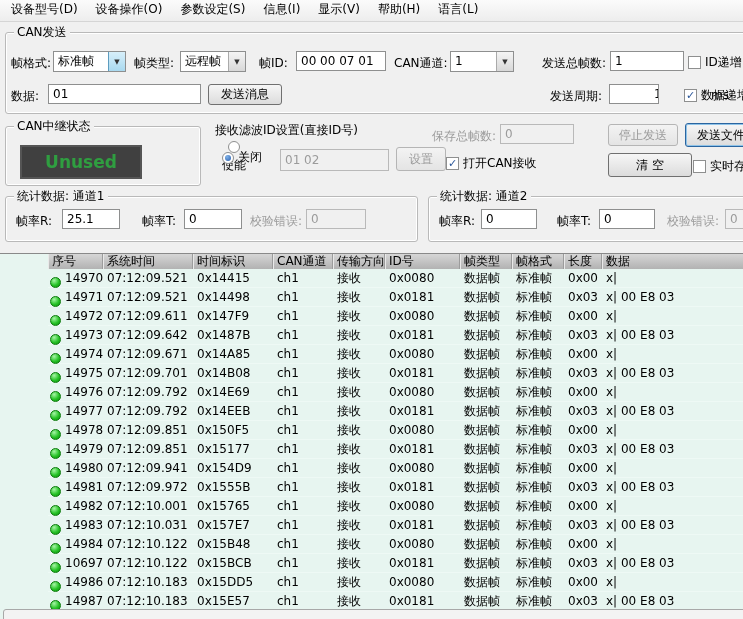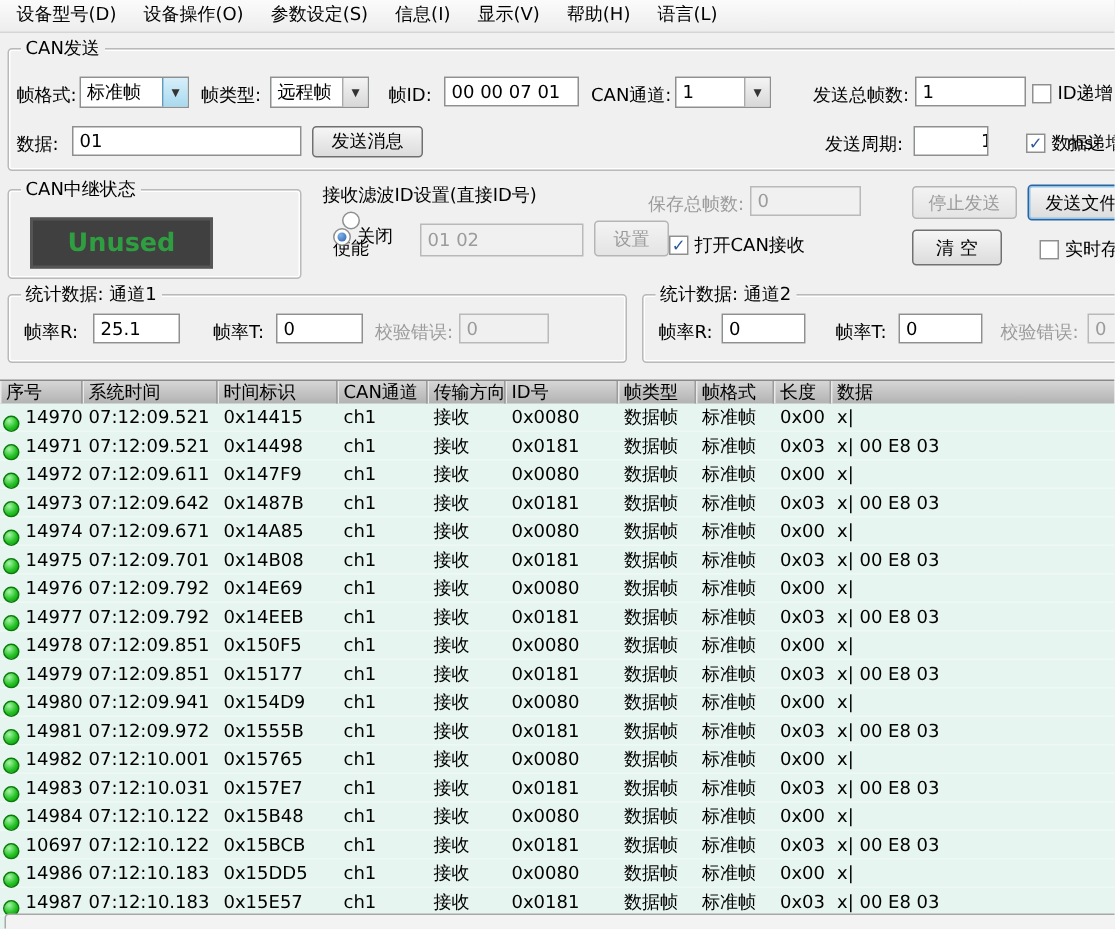--- a/index.html
+++ b/index.html
@@ -49,21 +49,21 @@
         border:1px solid #8e8f8f; display:inline-flex; align-items:center;
         justify-content:center; flex:none; }
   .radio.sel::after { content:""; width:6px; height:6px; border-radius:50%;
         background:radial-gradient(circle at 35% 30%, #7fb2e8, #2b5fae); }
   
   .statusbox { position:absolute; left:14px; top:18px; width:122px; height:34px;
         border:2px solid #555; background:#404040; display:flex; align-items:center;
         justify-content:center; font-weight:bold; font-size:17px; }
   
   .table { position:absolute; left:0; top:253px; width:743px; height:366px;
-        background:#e7f5f0; border-top:1px solid #898989;
+        background:#e7f5f0; border-top:1px solid #898989;padding-left:48px;
         --cols:55px 90px 80px 60px 52px 75px 52px 52px 38px 1fr; }
   .thead { display:grid; grid-template-columns:var(--cols); height:15px;
         background:linear-gradient(#d6d6d6,#b2b2b2); }
   .th { padding-left:4px; line-height:15px; font-size:12px; overflow:hidden;
         white-space:nowrap; border-right:1px solid #9c9c9c;
         box-shadow:inset 1px 0 0 #e9e9e9; }
   .tr { display:grid; grid-template-columns:var(--cols); height:19px;
         align-items:center; border-bottom:1px solid #eef9f5; }
   .td { padding-left:4px; white-space:nowrap; overflow:hidden; line-height:19px; }
   .td.c0 { display:flex; align-items:flex-end; gap:4px; padding-left:2px; }
@@ -142,21 +142,21 @@
 <div class="btn dis" style="left:396px;top:147px;width:50px;height:24px;">设置</div>
 
 <span class="lbl dis" style="left:432px;top:128px;">保存总帧数:</span>
 <div class="tb dis" style="left:500px;top:124px;width:74px;">0</div>
 <div class="btn dis" style="left:608px;top:124px;width:70px;height:22px;">停止发送</div>
 <div class="btn def" style="left:685px;top:123px;width:72px;height:24px;">发送文件</div>
 <div class="cbrow" style="left:446px;top:155px;">
   <span class="cb checked"></span>
   <span>打开CAN接收</span>
 </div>
-<div class="btn" style="left:608px;top:153px;width:60px;height:24px;">清 空</div>
+<div class="btn" style="left:608px;top:153px;width:84px;height:24px;">清 空</div>
 <div class="cbrow" style="left:693px;top:158px;">
   <span class="cb"></span>
   <span>实时存</span>
 </div>
 
 <div class="gb" style="left:5px;top:196px;width:413px;height:46px;">
   <span class="gbt">统计数据: 通道1</span>
   <span class="lbl" style="left:10px;top:16px;">帧率R:</span>
   <div class="tb" style="left:56px;top:12px;width:58px;">25.1</div>
   <span class="lbl" style="left:136px;top:16px;">帧率T:</span>

